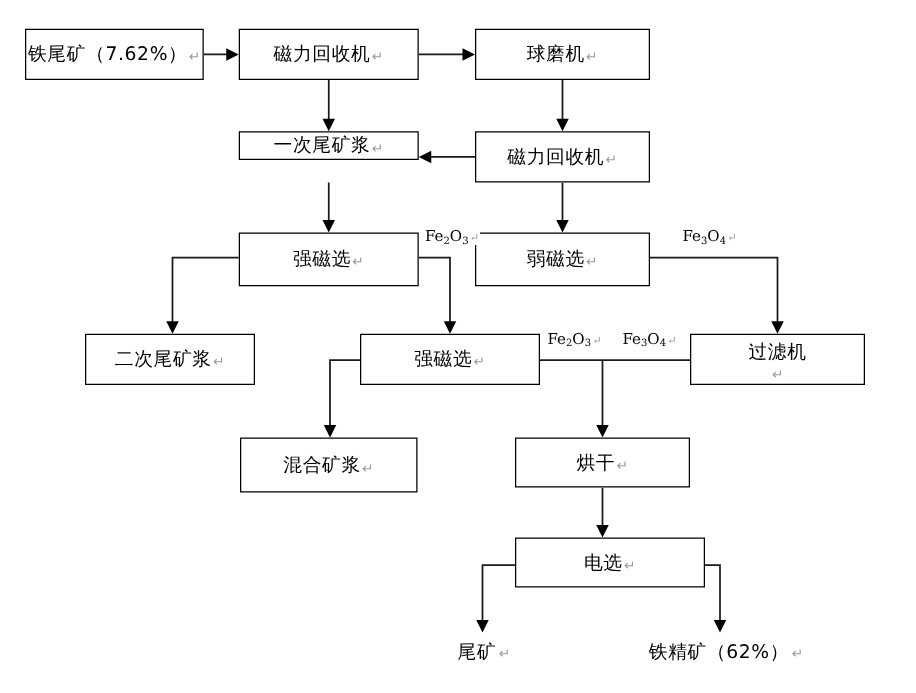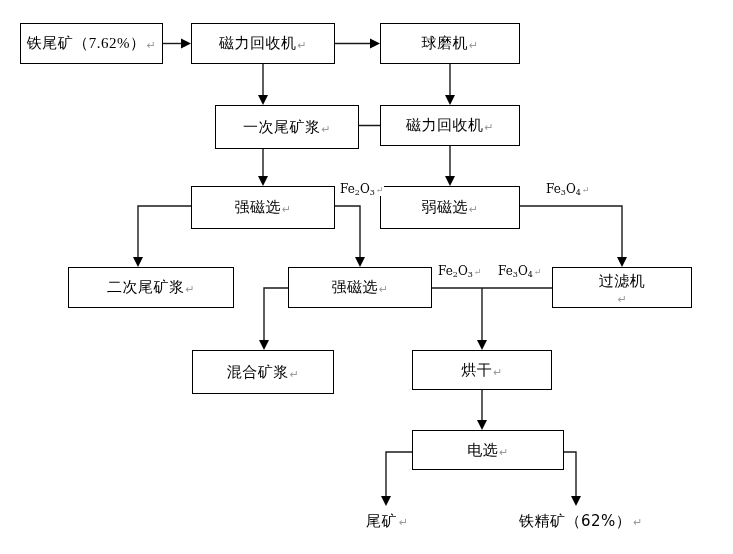--- a/index.html
+++ b/index.html
@@ -138,56 +138,56 @@
     <line x1="482" y1="390" x2="482" y2="422"></line>
     <polygon class="arrowhead" points="482,430 477,420 487,420"></polygon>
 
     <polyline points="412,452 386,452 386,498"></polyline>
     <polygon class="arrowhead" points="386,506 381,496 391,496"></polygon>
 
     <polyline points="552,452 576,452 576,498"></polyline>
     <polygon class="arrowhead" points="576,506 571,496 581,496"></polygon>
   </svg>
 
-  <div class="node" style="left:20px; top:23px; width:143px; height:41px;font-family:Liberation Serif, serif;">
+  <div class="node" style="left:20px; top:23px; width:143px; height:41px;">
     <span>铁尾矿（7.62%）</span>
       <span class="pilcrow">↵</span>
   </div>
 
   <div class="node" style="left:191px; top:23px; width:144px; height:41px;">
     <span>磁力回收机</span>
       <span class="pilcrow">↵</span>
   </div>
 
   <div class="node" style="left:380px; top:23px; width:140px; height:41px;">
     <span>球磨机</span>
       <span class="pilcrow">↵</span>
   </div>
 
-  <div class="node" style="left:191px; top:105px; width:144px; height:44px;margin-left:24px;">
+  <div class="node" style="left:191px; top:105px; width:144px; height:23px;">
     <span>一次尾矿浆</span>
       <span class="pilcrow">↵</span>
   </div>
 
   <div class="node" style="left:380px; top:105px; width:140px; height:41px;">
     <span>磁力回收机</span>
       <span class="pilcrow">↵</span>
   </div>
 
   <div class="node" style="left:191px; top:186px; width:144px; height:43px;">
     <span>强磁选</span>
       <span class="pilcrow">↵</span>
   </div>
 
   <div class="node" style="left:380px; top:186px; width:140px; height:43px;">
     <span>弱磁选</span>
       <span class="pilcrow">↵</span>
   </div>
 
-  <div class="node" style="left:68px; top:267px; width:166px; height:41px;">
+  <div class="node" style="left:68px; top:267px; width:136px; height:41px;">
     <span>二次尾矿浆</span>
       <span class="pilcrow">↵</span>
   </div>
 
   <div class="node" style="left:288px; top:267px; width:144px; height:41px;">
     <span>强磁选</span>
       <span class="pilcrow">↵</span>
   </div>
 
   <div class="node" style="left:552px; top:267px; width:140px; height:41px;flex-direction:column;">

